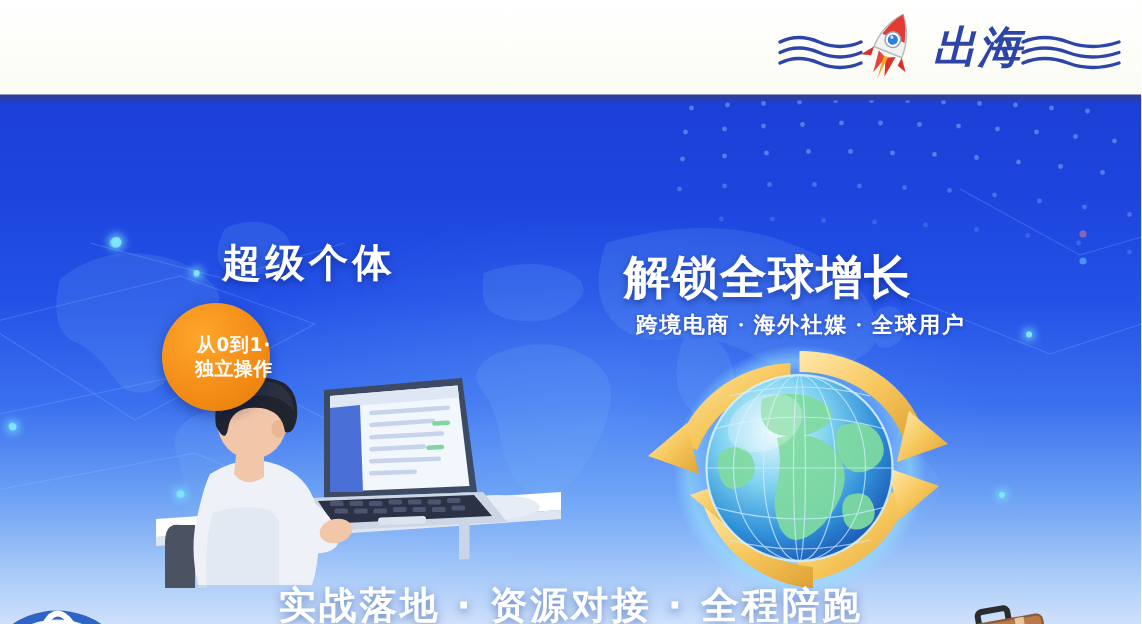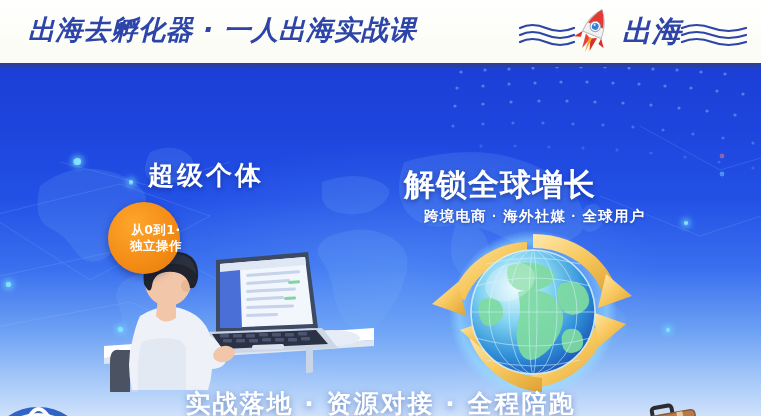--- a/index.html
+++ b/index.html
@@ -93,32 +93,32 @@
   }
   .badge span {
     display:block; color:#fff; font-size:12.5px; font-weight:bold;
     line-height:16px; letter-spacing:.5px; white-space:nowrap;
     font-family:"DejaVu Sans","Liberation Sans",sans-serif;
     margin-left:24px;
   }
 
   
   .h-unlock {
-    position:absolute; left:404px; top:98px;
+    position:absolute; left:416px; top:98px;
     font-size:31px; font-weight:bold; color:#ffffff;
     letter-spacing:1px; white-space:nowrap;
     text-shadow:0 2px 5px rgba(0,20,80,.45);
     font-family:Liberation Mono, monospace;
   }
   .h-unlock-sub {
     position:absolute; left:424px; top:141px;
     font-size:14.5px; font-weight:bold; color:#ffffff;
     letter-spacing:1.2px; white-space:nowrap;
     text-shadow:0 1px 3px rgba(0,20,80,.4);
-    font-family:Liberation Sans, sans-serif;
+    font-family:Liberation Serif, serif;
   }
 
   
   .slogan-1 {
     position:absolute; left:0; right:0; top:321px; text-align:center;
     font-size:25px; font-weight:bold; color:#ffffff;
     letter-spacing:2px; white-space:nowrap;
     text-shadow:0 2px 6px rgba(20,60,150,.5);
     font-family:"DejaVu Sans","Liberation Sans",sans-serif;
   }
@@ -129,21 +129,20 @@
   .globe-scene { left:420px; top:160px; }
   .compass-scene { left:-14px; top:332px; }
   .suitcase-scene { left:630px; top:336px; }
 </style>
 </head>
 <body>
 
 <div id="root">
 
   <div class="header">
-    <div class="header-title">出海去孵化器 · 一人出海实战课</div>
 
     <div class="logo-wrap">
 
       <svg class="logo-waves-left" width="60" height="26" viewBox="0 0 60 26">
         <path d="M2 6 Q14 0 28 6 T56 6" stroke="#2d45a8" stroke-width="2.2" fill="none" stroke-linecap="round"></path>
         <path d="M2 13 Q14 7 28 13 T56 13" stroke="#2d45a8" stroke-width="2.2" fill="none" stroke-linecap="round"></path>
         <path d="M2 20 Q14 14 28 20 T56 20" stroke="#2d45a8" stroke-width="2.2" fill="none" stroke-linecap="round"></path>
       </svg>
 
       <svg class="rocket" width="42" height="52" viewBox="0 0 42 52">

